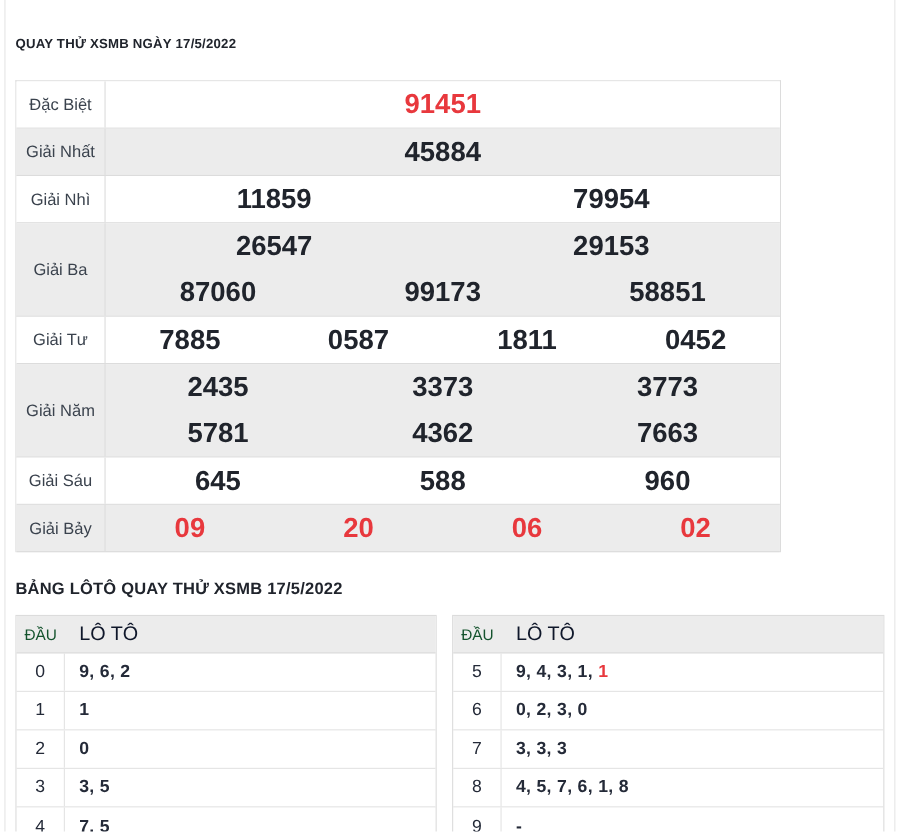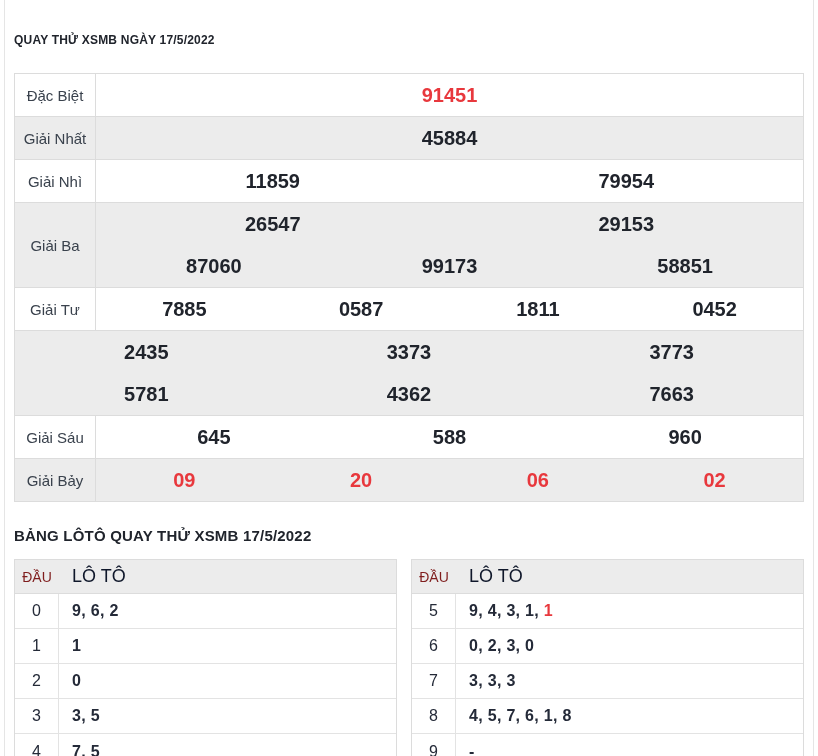--- a/index.html
+++ b/index.html
@@ -24,21 +24,21 @@
     padding-top: 30px;
     font-size: 12px;
     line-height: 20px;
     font-weight: bold;
     color: #20242c;
     letter-spacing: 0.2px;
   }
   
   .results {
     margin-top: 23px;
-    width: 790px;
+    width: 696px;
     border: 1px solid #dcdcdc;
     border-bottom: none;
   }
   .prize-row {
     display: flex;
     border-bottom: 1px solid #dcdcdc;
     background: #ffffff;
   }
   .prize-row.alt { background: #ececec; }
   .prize-label {
@@ -56,21 +56,21 @@
     display: flex;
     flex-direction: column;
     justify-content: center;
   }
   .prize-line { display: flex; height: 42px; }
   .prize-num {
     flex: 1;
     display: flex;
     align-items: center;
     justify-content: center;
-    font-size: 20px;
+    font-size: 25px;
     font-weight: bold;
     color: #20242c;
   }
   .red { color: #e8383d; }
   
   .lotto-heading {
     margin: 24px 0 0 0;
     font-size: 15px;
     line-height: 19px;
     font-weight: bold;
@@ -90,21 +90,21 @@
     height: 34px;
     background: #ececec;
     border-bottom: 1px solid #dcdcdc;
   }
   .lh-dau {
     flex: 0 0 44px;
     display: flex;
     align-items: center;
     justify-content: center;
     font-size: 14px;
-    color: #7f1d1d;
+    color: #14532d;
   }
   .lh-loto {
     flex: 1;
     display: flex;
     align-items: center;
     padding-left: 13px;
     font-size: 18px;
     color: #0f172a;
   }
   .lotto-row {
@@ -185,20 +185,21 @@
         <div class="prize-body">
           <div class="prize-line">
             <div class="prize-num">7885</div>
             <div class="prize-num">0587</div>
             <div class="prize-num">1811</div>
             <div class="prize-num">0452</div>
           </div>
         </div>
       </div>
       <div class="prize-row alt">
+        <div class="prize-label">Giải Năm</div>
         <div class="prize-body">
           <div class="prize-line">
             <div class="prize-num">2435</div>
             <div class="prize-num">3373</div>
             <div class="prize-num">3773</div>
           </div>
           <div class="prize-line">
             <div class="prize-num">5781</div>
             <div class="prize-num">4362</div>
             <div class="prize-num">7663</div>

